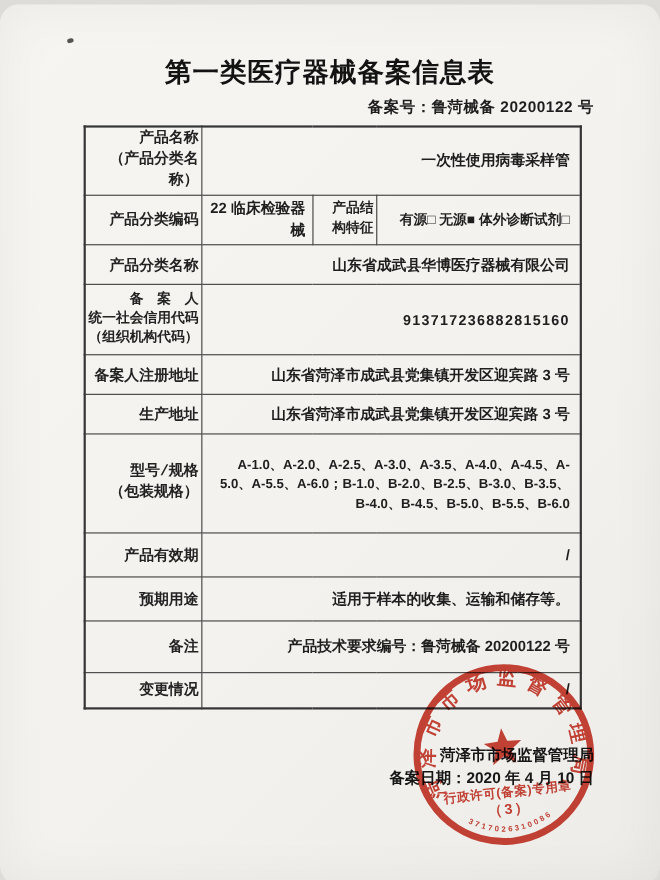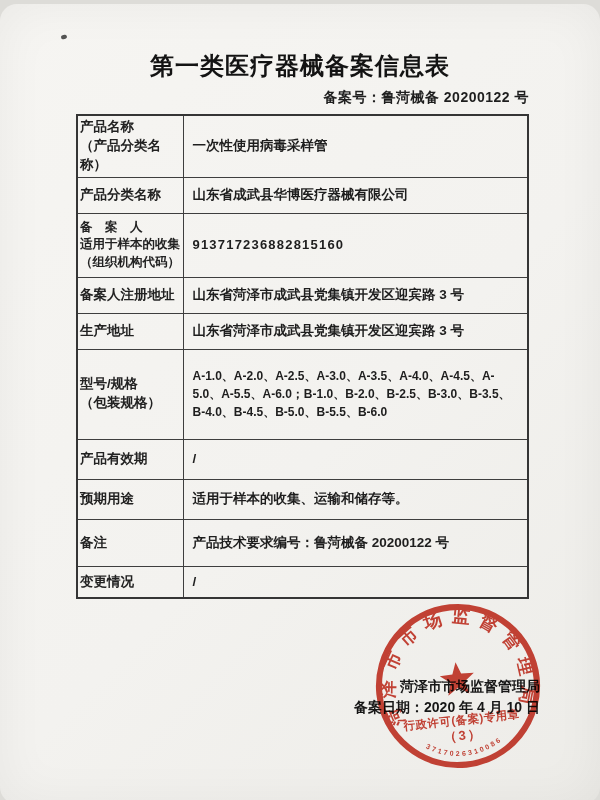--- a/index.html
+++ b/index.html
@@ -8,31 +8,31 @@
     background:linear-gradient(135deg,#f6f5f2 0%,#f3f2ef 55%,#edece8 100%);
     box-shadow:inset 0 0 50px rgba(0,0,0,.05);
     font-family:"Liberation Sans","DejaVu Sans",sans-serif;
     color:#1e1e1e; overflow:hidden;border-radius:17px;
   }
   .speck { position:absolute; left:61px; top:31px; width:6px; height:4px;
     background:#2c2c2c; border-radius:2px; transform:rotate(-15deg); opacity:.8; }
 
   .title { position:absolute; top:46px; left:0; width:600px; margin:0;
     text-align:center; font-size:24px; font-weight:bold; color:#131313; letter-spacing:1px; }
-  .filing-no { position:absolute; top:85px; left:77px; width:452px;
+  .filing-no { position:absolute; top:85px; left:88px; width:452px;
     text-align:right; font-size:14px; font-weight:bold; letter-spacing:.5px; }
 
   table.form { position:absolute; left:76px; top:110px; width:453px;
     border-collapse:collapse; table-layout:fixed; }
   table.form { border:2px solid #353535; }
   td { border:1.6px solid #3e3e3e; font-size:13.5px; font-weight:600;
     vertical-align:middle; padding:2px 6px; overflow:hidden; }
-  td.lbl { text-align:left; font-weight:bold; padding:2px 2px; color:#222; }
+  td.lbl { text-align:right; font-weight:bold; padding:2px 2px; color:#222;font-family:Liberation Mono, monospace; }
   td.lbl .line { display:block; line-height:1.4; }
-  td.val { text-align:left; padding:2px 9px; line-height:1.5; }
+  td.val { text-align:right; padding:2px 9px; line-height:1.5; }
   td.val-tight { padding:2px 6px; }
   .small-lbl { font-size:12.5px; }
   .code { font-size:13px; letter-spacing:1.2px; }
   .model { font-size:12px; line-height:1.6; font-weight:600; padding:4px 4px 4px 8px; }
   .desc { font-size:12.6px; padding:2px 2px 2px 7px; }
   .chk { font-size:12.5px; padding:2px 4px; letter-spacing:0; }
 
   .authority { position:absolute; top:672px; left:240px; width:300px;
     text-align:right; font-size:14px; font-weight:bold; line-height:21px; color:#161616; }
 
@@ -61,28 +61,37 @@
         <col>
       </colgroup>
     <tbody>
       <tr style="height:42px">
         <td class="lbl">
           <span class="line">产品名称</span>
           <span class="line">（产品分类名称）</span>
         </td>
         <td class="val" colspan="3">一次性使用病毒采样管</td>
       </tr>
+      <tr style="height:44px">
+        <td class="lbl">产品分类编码</td>
+        <td class="val val-tight">22 临床检验器械</td>
+        <td class="lbl small-lbl">
+          <span class="line">产品结</span>
+          <span class="line">构特征</span>
+        </td>
+        <td class="val chk">有源□ 无源■ 体外诊断试剂□</td>
+      </tr>
       <tr style="height:36px">
         <td class="lbl">产品分类名称</td>
         <td class="val" colspan="3">山东省成武县华博医疗器械有限公司</td>
       </tr>
       <tr style="height:64px">
         <td class="lbl small-lbl">
           <span class="line">备　案　人</span>
-          <span class="line">适用于样本的收集</span>
+          <span class="line">统一社会信用代码</span>
           <span class="line">（组织机构代码）</span>
         </td>
         <td class="val code" colspan="3">913717236882815160</td>
       </tr>
       <tr style="height:36px">
         <td class="lbl">备案人注册地址</td>
         <td class="val" colspan="3">山东省菏泽市成武县党集镇开发区迎宾路 3 号</td>
       </tr>
       <tr style="height:36px">
         <td class="lbl">生产地址</td>

